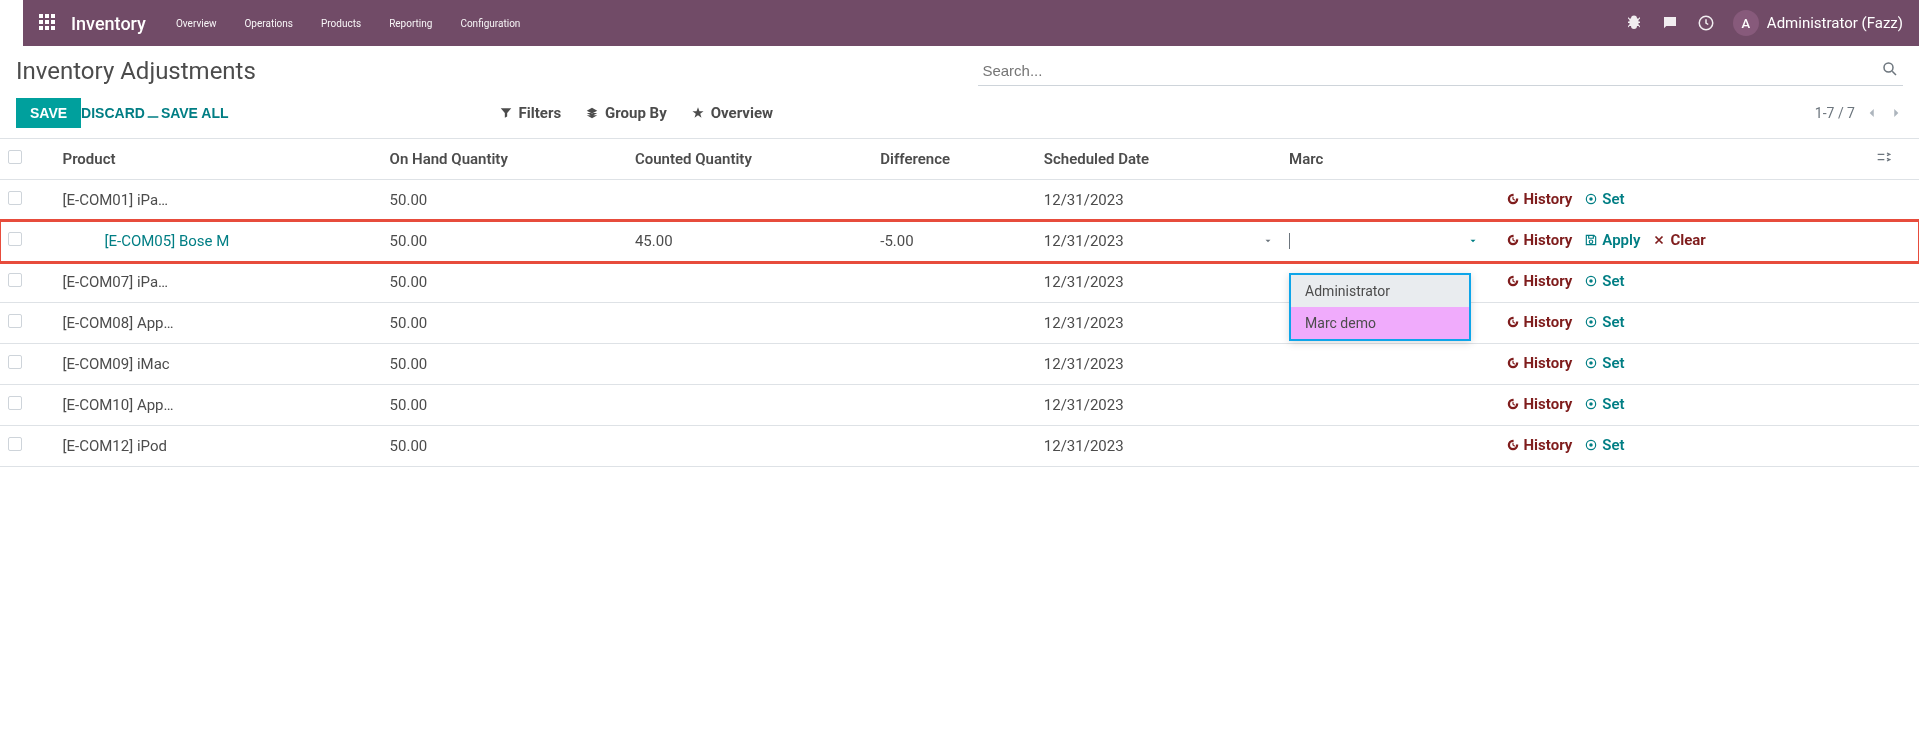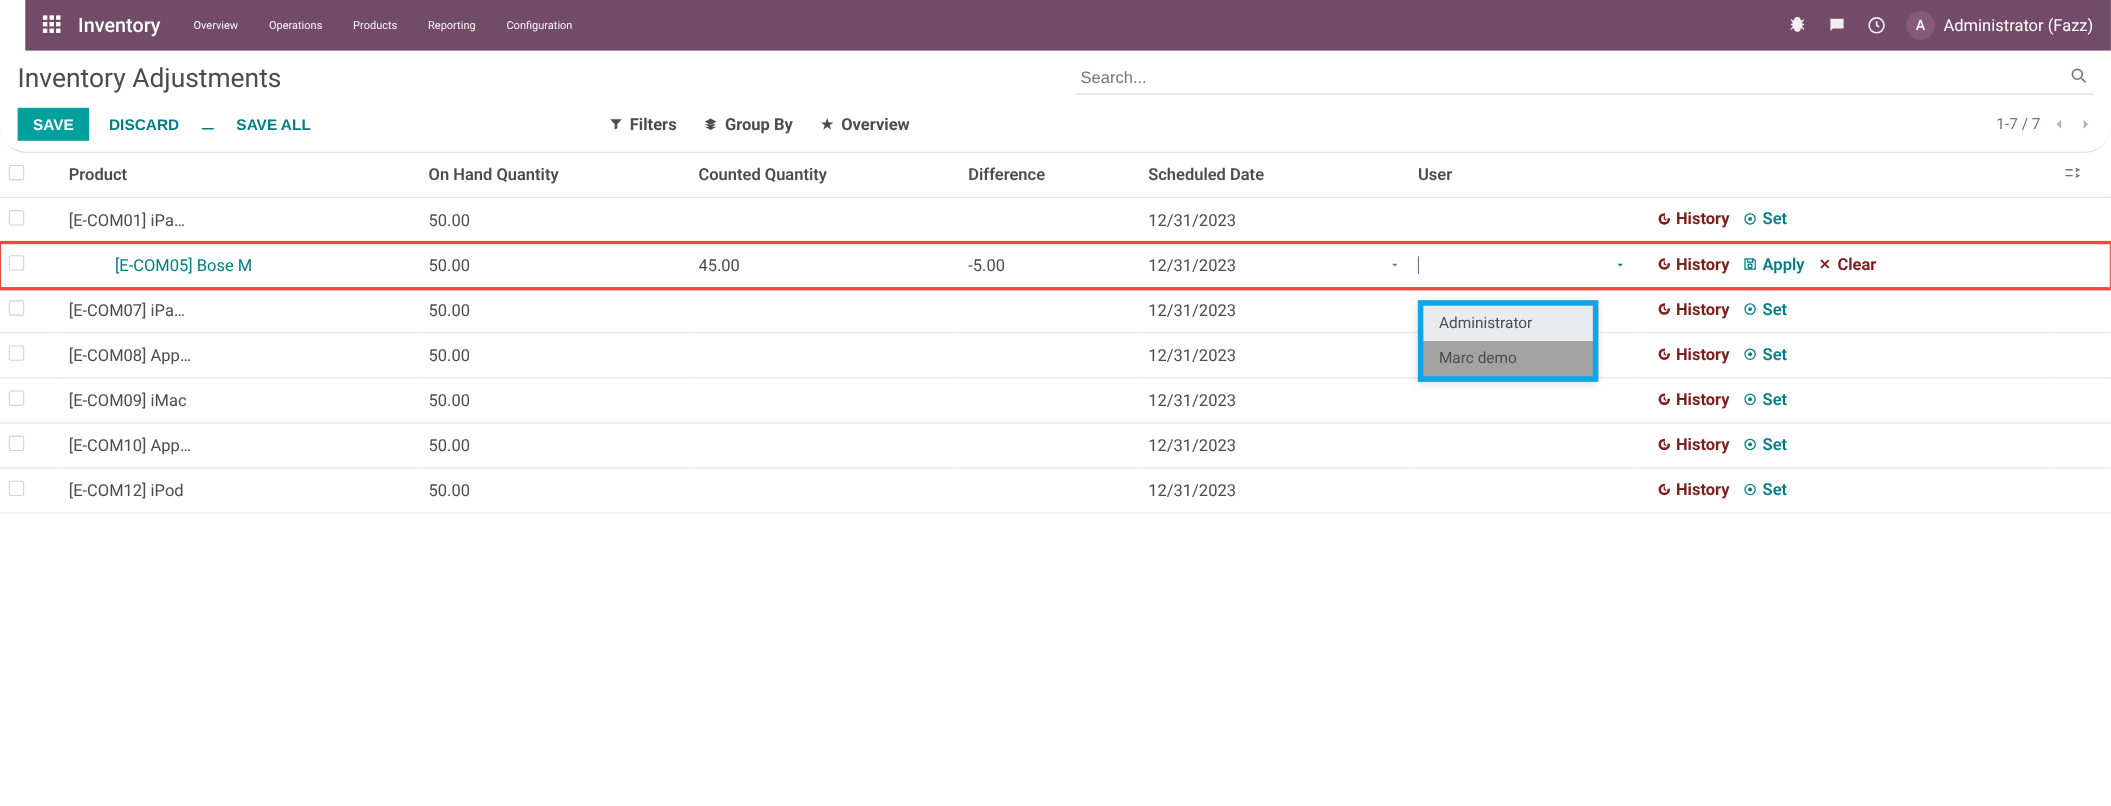--- a/index.html
+++ b/index.html
@@ -11,29 +11,29 @@
   .topnav .apps-icon span { background: #fff; display: block; }
   .topnav .app-name { font-size: 18px; font-weight: 500; margin-right: 30px; }
   .topnav .menu { display: flex; gap: 28px; font-size: 10px; }
   .topnav .menu span { cursor: pointer; opacity: .95; }
   .topnav .right { margin-left: auto; display: flex; align-items: center; gap: 18px; }
   .topnav .icon-btn { width: 18px; height: 18px; cursor: pointer; fill: #fff; opacity: .9; }
   .topnav .avatar { width: 26px; height: 26px; border-radius: 50%; background: #875A7B; display: flex; align-items: center; justify-content: center; font-size: 13px; font-weight: 500; }
   .topnav .userblock { display: flex; align-items: center; gap: 8px; cursor: pointer; font-size: 15px; }
 
   
-  .cp { padding: 10px 16px 0 16px; border-bottom: 1px solid #dee2e6; border-radius: 24px; }
+  .cp { padding: 10px 16px 0 16px; border-bottom: 1px solid #dee2e6; }
   .cp-row1 { display: flex; align-items: center; }
   .cp-title { font-size: 24px; color: #4c4c4c; }
   .cp-search { margin-left: auto; width: 49%; position: relative; }
   .cp-search input { width: 100%; border: none; border-bottom: 1px solid #ced4da; padding: 6px 28px 6px 4px; font-size: 15px; outline: none; color: #6c757d; }
   .cp-search .search-icon { position: absolute; right: 4px; top: 4px; width: 18px; height: 18px; fill: #6c757d; cursor: pointer; }
 
   .cp-row2 { display: flex; align-items: center; margin-top: 12px; padding-bottom: 10px; }
-  .cp-row2 .left { display: flex; align-items: center; gap: 18px; }
+  .cp-row2 .left { display: flex; align-items: center; gap: 0; }
   .btn-primary { background: #00A09D; color: #fff; border: none; padding: 7px 14px; font-size: 14px; font-weight: 600; cursor: pointer; }
   .btn-link { background: none; border: none; color: #017e84; font-size: 14px; font-weight: 700; cursor: pointer; }
   .inline-icon { width: 16px; height: 16px; fill: #017e84; cursor: pointer; }
 
   .cp-row2 .center { margin-left: auto; display: flex; gap: 24px; padding-left: 0; flex: 1; justify-content: flex-start; margin-left: 270px; font-weight: bold; }
   .cp-row2 .filterbtn { display: flex; align-items: center; gap: 6px; color: #4c4c4c; cursor: pointer; font-size: 15px; }
   .cp-row2 .filterbtn svg { width: 14px; height: 14px; fill: #4c4c4c; }
 
   .cp-row2 .right { margin-left: auto; display: flex; align-items: center; gap: 10px; color: #6c757d; font-size: 14px; }
   .chev { width: 14px; height: 14px; fill: #adb5bd; cursor: pointer; }
@@ -63,21 +63,21 @@
   .cell-link.teal { color: #017e84; font-weight: 600; }
   .cell-link svg { width: 14px; height: 14px; fill: currentColor; }
 
   .date-cell { display: flex; align-items: center; justify-content: space-between; }
   .date-caret { width: 10px; height: 10px; fill: #6c757d; cursor: pointer; }
 
   .user-cell { position: relative; }
   .user-input { display: flex; align-items: center; gap: 6px; }
   .user-input .caret { width: 10px; height: 10px; fill: #017e84; cursor: pointer; margin-left: auto; }
 
-  .dropdown { position: absolute; top: 40px; left: 0; width: 164px; background: #a3a3a3; border: 5px solid #0ea5e9; box-shadow: 0 2px 8px rgba(0,0,0,.15); z-index: 10; }
+  .dropdown { position: absolute; top: 40px; left: 0; width: 182px; background: #f0abfc; border: 2px solid #0ea5e9; box-shadow: 0 2px 8px rgba(0,0,0,.15); z-index: 10; }
   .dropdown .item { padding: 8px 14px; cursor: pointer; font-size: 14px; }
   .dropdown .item:hover, .dropdown .item.active { background: #e9ecef; }
 
   .product-link { color: #017e84; cursor: pointer; margin-left: 42px; }
   .settings-icon { width: 16px; height: 16px; fill: #6c757d; cursor: pointer; }
 </style>
 </head>
 <body>
 
 <div class="topnav">
@@ -175,21 +175,21 @@
 
 <table class="list">
   <thead>
     <tr>
       <th class="col-check"><span class="checkbox"></span></th>
       <th class="col-product">Product</th>
       <th class="col-qty">On Hand Quantity</th>
       <th class="col-counted">Counted Quantity</th>
       <th class="col-diff">Difference</th>
       <th class="col-date">Scheduled Date</th>
-      <th class="col-user">User</th>
+      <th class="col-user">Marc</th>
       <th class="col-actions"></th>
       <th class="col-opt"><svg class="settings-icon" viewBox="0 0 24 24">
             <path d="M4 8h10M4 16h10M18 6l4 2-4 2M18 14l4 2-4 2" stroke="#6c757d" stroke-width="2" fill="none"></path>
           </svg></th>
     </tr>
   </thead>
   <tbody id="tbody">
       <tr>
         <td class="col-check"><span class="checkbox"></span></td>
         <td class="col-product"><span class="">[E-COM01] iPa…</span></td>

